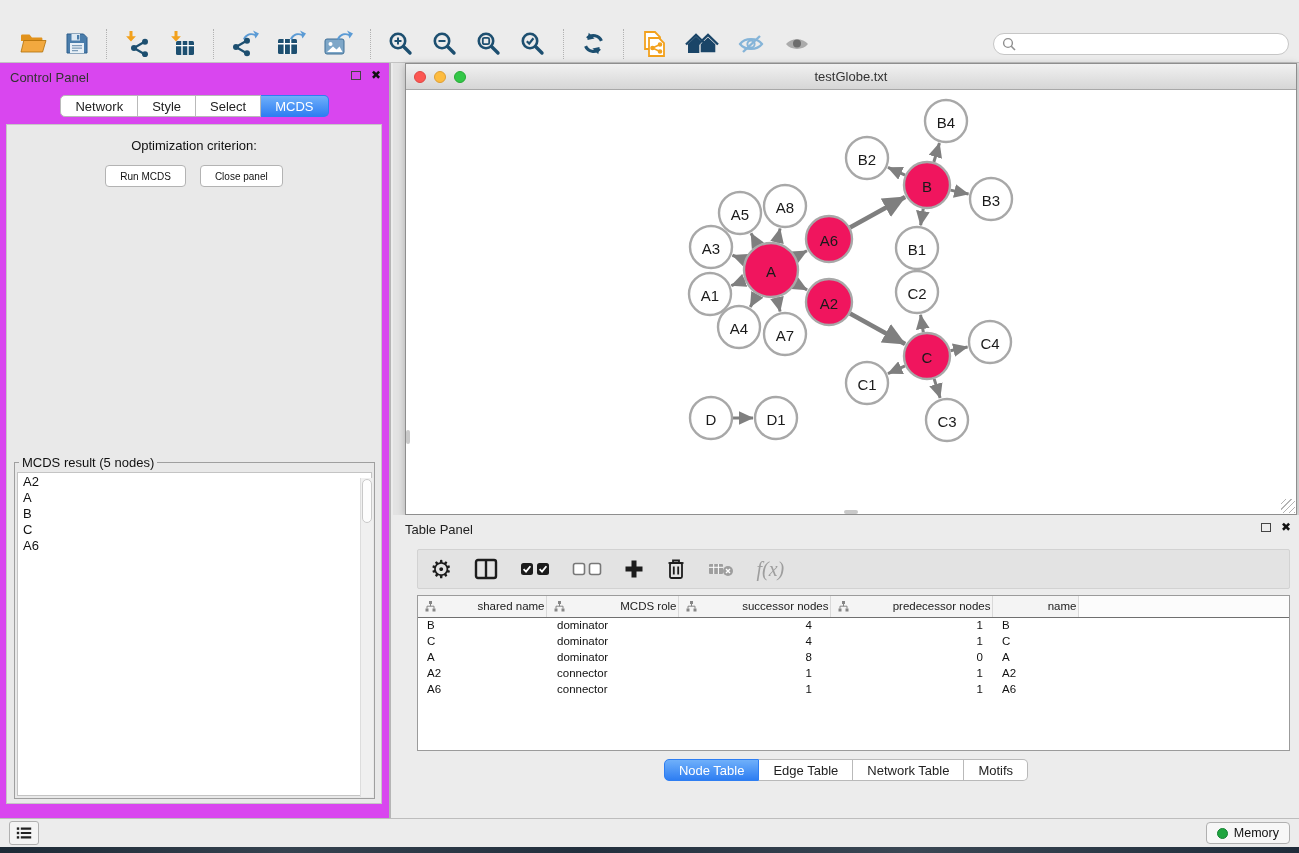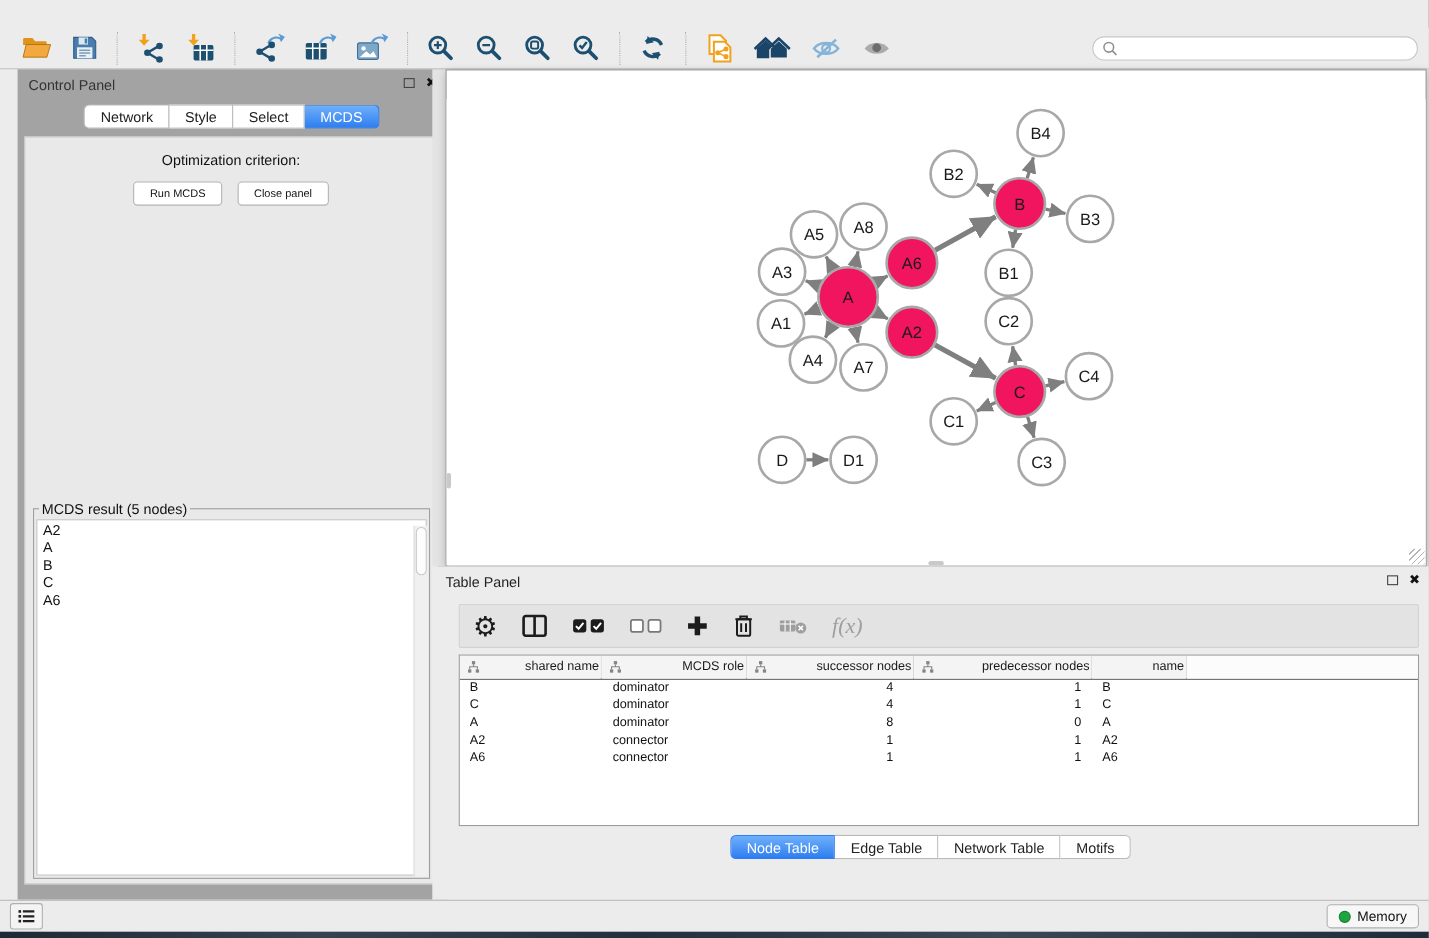--- a/index.html
+++ b/index.html
@@ -20,21 +20,21 @@
   
   .toolbar{position:absolute;left:0;top:25px;right:0;height:38px;background:#ececec;
     border-bottom:1px solid #c3c3c3;display:flex;align-items:center;padding:0 10px;}
   .tbtn{background:none;border:none;padding:2px 5px;margin:0 4px;display:flex;align-items:center;cursor:default;}
   .tbtn svg{display:block;}
   .tsep{width:1px;height:30px;margin:0 8px;border-left:1px dotted #b2b2b2;}
   .search{margin-left:auto;display:flex;align-items:center;width:296px;height:22px;
     background:#fff;border:1px solid #c6c6c6;border-radius:11px;padding:0 8px;}
   .search input{border:none;outline:none;flex:1;font:12px "Liberation Sans",sans-serif;background:transparent;margin-left:5px;}
   
-  .control-panel{position:absolute;left:16px;top:63px;width:391px;bottom:35px;background:#a3a3a3;
+  .control-panel{position:absolute;left:0;top:63px;width:391px;bottom:35px;background:#d946ef;
     border-right:2px solid #b5b5b5;}
   .panel-head{position:relative;height:28px;display:flex;align-items:center;padding:0 10px;}
   .panel-head .ptitle{font-size:13px;color:#333;}
   .panel-icons{position:absolute;right:8px;top:7px;display:flex;align-items:center;gap:10px;}
   .float-box{width:10px;height:9px;border:1.5px solid #444;}
   .close-x{font-size:12px;font-weight:bold;color:#111;line-height:10px;}
   .segbar{display:flex;justify-content:center;margin-top:4px;}
   .seg{padding:0 14px;height:22px;line-height:22px;background:#fff;border:1px solid #b9b9b9;
     border-left:none;font-size:13px;color:#222;}
   .seg:first-child{border-left:1px solid #b9b9b9;border-radius:5px 0 0 5px;}
@@ -292,20 +292,28 @@
           </div>
         <div class="vscroll" style="top:8px;">
             <div class="thumb"></div>
           </div>
       </fieldset>
     </div>
   </div>
 
   <div class="right-top">
     <div class="net-window">
+      <div class="net-titlebar">
+        <div class="lights">
+          <span class="light red"></span>
+          <span class="light yellow"></span>
+          <span class="light green"></span>
+        </div>
+        <span class="title">testGlobe.txt</span>
+      </div>
       <div class="net-canvas">
         <svg width="890" height="424" viewBox="406 89 890 424">
           <defs>
             <marker id="arrow" markerWidth="5.2" markerHeight="4.6" refX="4.8" refY="2.3" orient="auto">
               <path d="M0 0 L5 2.3 L0 4.6 Z" fill="#7f7f7f"></path>
             </marker>
           </defs>
         <line x1="744.9441533524732" y1="279.25148064820723" x2="731.4030168890398" y2="284.57914089611546" stroke="#7f7f7f" stroke-width="3" marker-end="url(#arrow)"></line>
             <line x1="744.8551087155427" y1="258.9777916742913" x2="732.4761606979472" y2="254.2325282675464" stroke="#7f7f7f" stroke-width="3" marker-end="url(#arrow)"></line>
             <line x1="757.2930268121861" y1="293.4155459907935" x2="750.2592994042757" y2="305.94437293613396" stroke="#7f7f7f" stroke-width="3" marker-end="url(#arrow)"></line>

